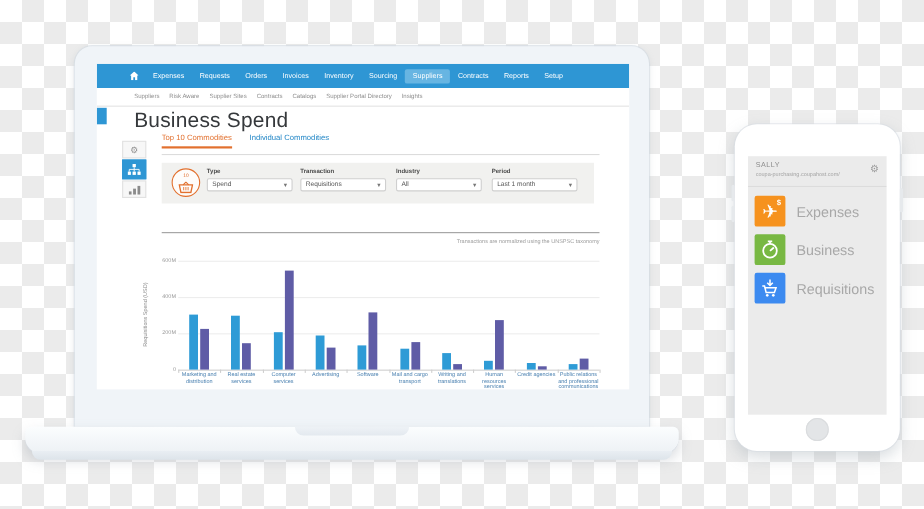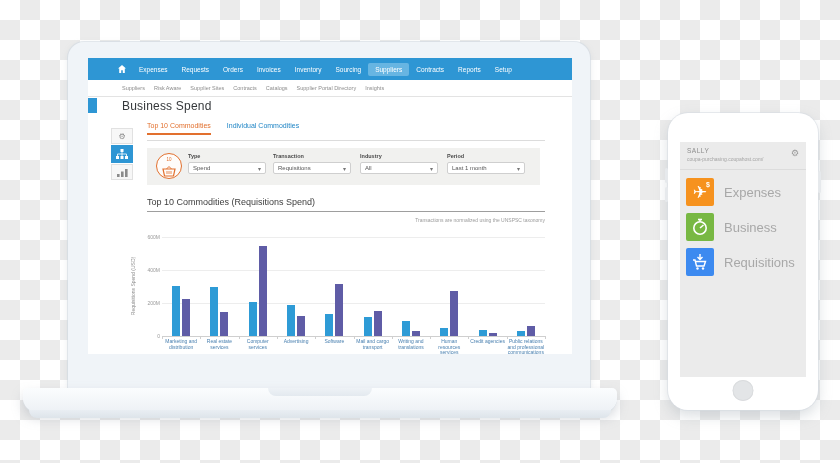--- a/index.html
+++ b/index.html
@@ -46,21 +46,21 @@
   .topnav .home{margin-left:30px;margin-right:6px;display:flex;align-items:center;}
   .nav-item{padding:3px 7px;border-radius:2px;white-space:nowrap;cursor:default;}
   .nav-item.active{background:#67b5e2;}
   
   .subnav{
     position:absolute;left:0;top:22px;width:484px;height:17px;background:#fff;
     border-bottom:1px solid #e3e3e3;display:flex;align-items:center;gap:9px;
     padding-left:34px;box-sizing:border-box;font-size:5.5px;color:#8d8d8d;
   }
   .page-title{
-    position:absolute;left:34px;top:41px;font-size:12px;color:#35383b;letter-spacing:.2px;
+    position:absolute;left:34px;top:41px;font-size:19px;color:#35383b;letter-spacing:.2px;
   }
   .left-tab{position:absolute;left:0;top:40px;width:9px;height:15px;background:#2e96d4;}
 
   
   .rail{position:absolute;left:23px;top:70px;width:22px;}
   .rail-btn{
     width:22px;height:16px;background:#f7f7f7;border:1px solid #e1e1e1;
     box-sizing:border-box;display:flex;align-items:center;justify-content:center;
     margin-bottom:1px;color:#8b8b8b;font-size:8px;
   }
@@ -236,21 +236,20 @@
           </div>
           <div class="filter-group" style="left: 300px;">
             <div class="filter-label">Period</div>
             <div class="filter-select">
               <span>Last 1 month</span>
               <span class="chev">▾</span>
             </div>
           </div>
         </div>
 
-      <div class="chart-title">Top 10 Commodities (Requisitions Spend)</div>
       <div class="chart-title-rule"></div>
       <div class="chart-note">Transactions are normalized using the UNSPSC taxonomy</div>
 
       <div class="ylabel">Requisitions Spend (USD)</div>
       <div id="chart-area">
           <div class="ytick" style="left: 50px; top: 278px;">0</div>
           <div class="ytick" style="left: 50px; top: 245px;">200M</div>
           <div class="ytick" style="left: 50px; top: 212px;">400M</div>
           <div class="ytick" style="left: 50px; top: 179px;">600M</div>
           <div class="xlabel" style="left: 74.65px;">Marketing and distribution</div>

